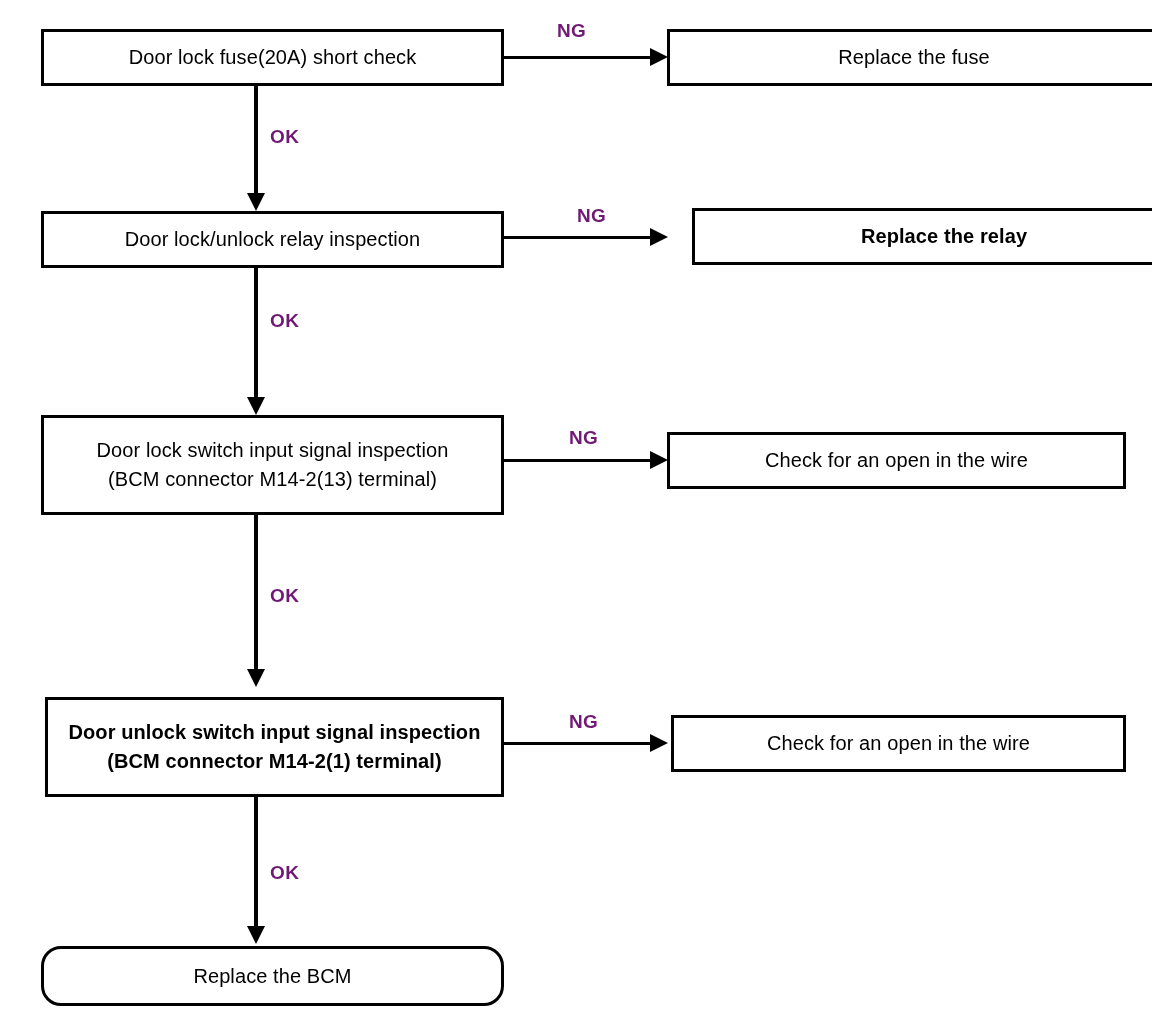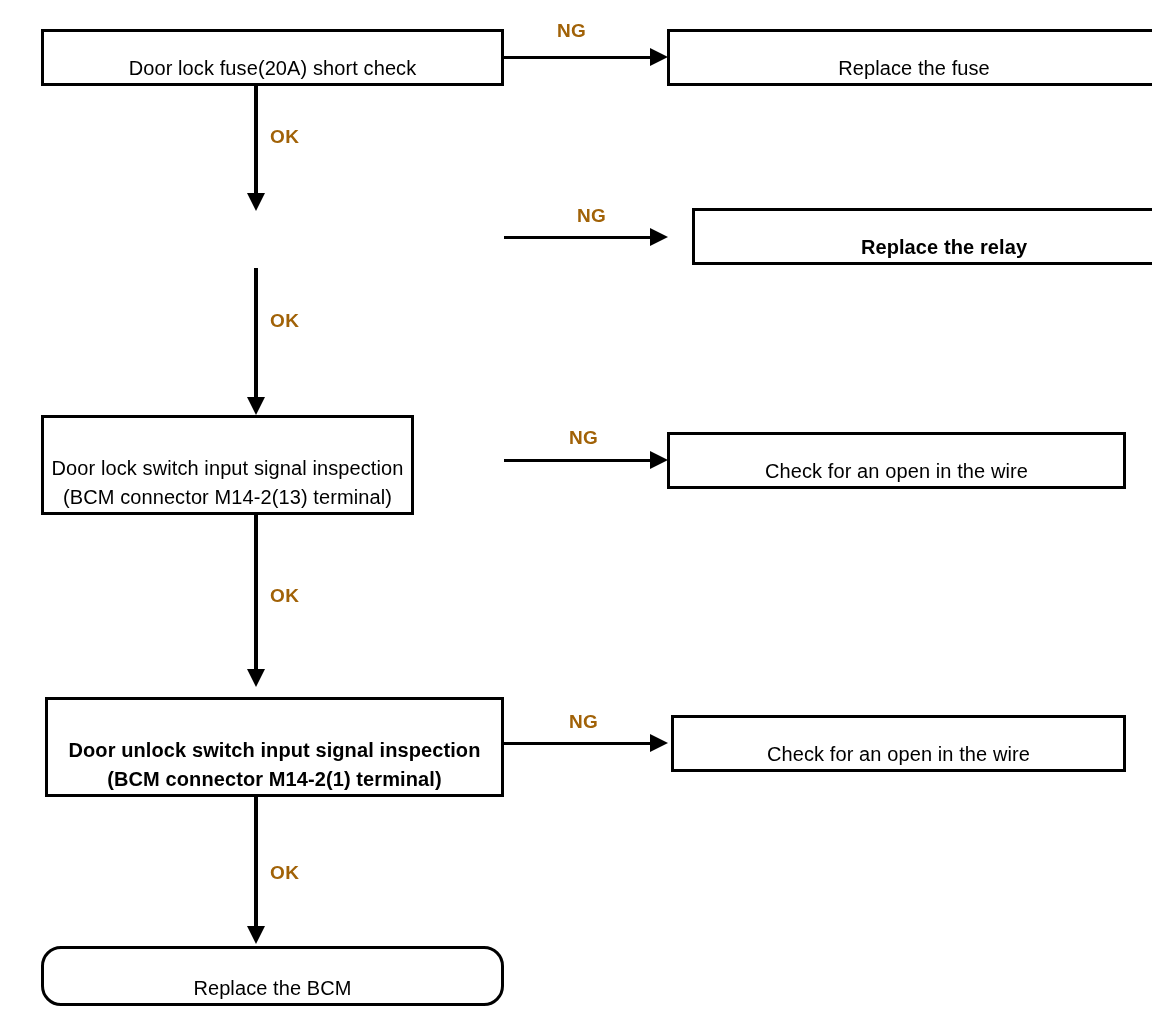--- a/index.html
+++ b/index.html
@@ -16,21 +16,21 @@
     overflow: hidden;
   }
   .node {
     position: absolute;
     box-sizing: border-box;
     border: 3px solid #000000;
     background: #ffffff;
     display: flex;
     flex-direction: column;
     align-items: center;
-    justify-content: flex-end;
+    justify-content: center;
     color: #000000;
     font-size: 20px;
     line-height: 1.45;
     text-align: center;
     letter-spacing: 0.1px;
   }
   .node .line {
     display: block;
     white-space: nowrap;
   }
@@ -59,21 +59,21 @@
     width: 0;
     height: 0;
     border-top: 9px solid transparent;
     border-bottom: 9px solid transparent;
     border-left: 18px solid #000000;
   }
   .edge-label {
     position: absolute;
     font-size: 19px;
     font-weight: bold;
-    color: #a16207;
+    color: #701a75;
     letter-spacing: 0.4px;
     white-space: nowrap;
   }
 </style>
 </head>
 <body>
 
 <div id="canvas">
 
   <div class="node" style="left:41px; top:29px; width:463px; height:57px;">
@@ -85,34 +85,37 @@
   <div class="edge-label" style="left:557px; top:20px;">NG</div>
 
   <div class="node" style="left:667px; top:29px; width:494px; height:57px;">
     <span class="line">Replace the fuse</span>
   </div>
 
   <div class="vline" style="left:254px; top:86px; width:4px; height:108px;"></div>
   <div class="vhead" style="left:247px; top:193px;"></div>
   <div class="edge-label" style="left:270px; top:126px;">OK</div>
 
+  <div class="node" style="left:41px; top:211px; width:463px; height:57px;">
+    <span class="line">Door lock/unlock relay inspection</span>
+  </div>
 
   <div class="hline" style="left:504px; top:236px; width:146px;"></div>
   <div class="hhead" style="left:650px; top:228px;"></div>
   <div class="edge-label" style="left:577px; top:205px;">NG</div>
 
   <div class="node" style="left:692px; top:208px; width:504px; height:57px;font-weight:bold;">
     <span class="line">Replace the relay</span>
   </div>
 
   <div class="vline" style="left:254px; top:268px; width:4px; height:130px;"></div>
   <div class="vhead" style="left:247px; top:397px;"></div>
   <div class="edge-label" style="left:270px; top:310px;">OK</div>
 
-  <div class="node" style="left:41px; top:415px; width:373px; height:100px;">
+  <div class="node" style="left:41px; top:415px; width:463px; height:100px;">
     <span class="line">Door lock switch input signal inspection</span>
     <span class="line">(BCM connector M14-2(13) terminal)</span>
   </div>
 
   <div class="hline" style="left:504px; top:459px; width:146px;"></div>
   <div class="hhead" style="left:650px; top:451px;"></div>
   <div class="edge-label" style="left:569px; top:427px;">NG</div>
 
   <div class="node" style="left:667px; top:432px; width:459px; height:57px;">
     <span class="line">Check for an open in the wire</span>

